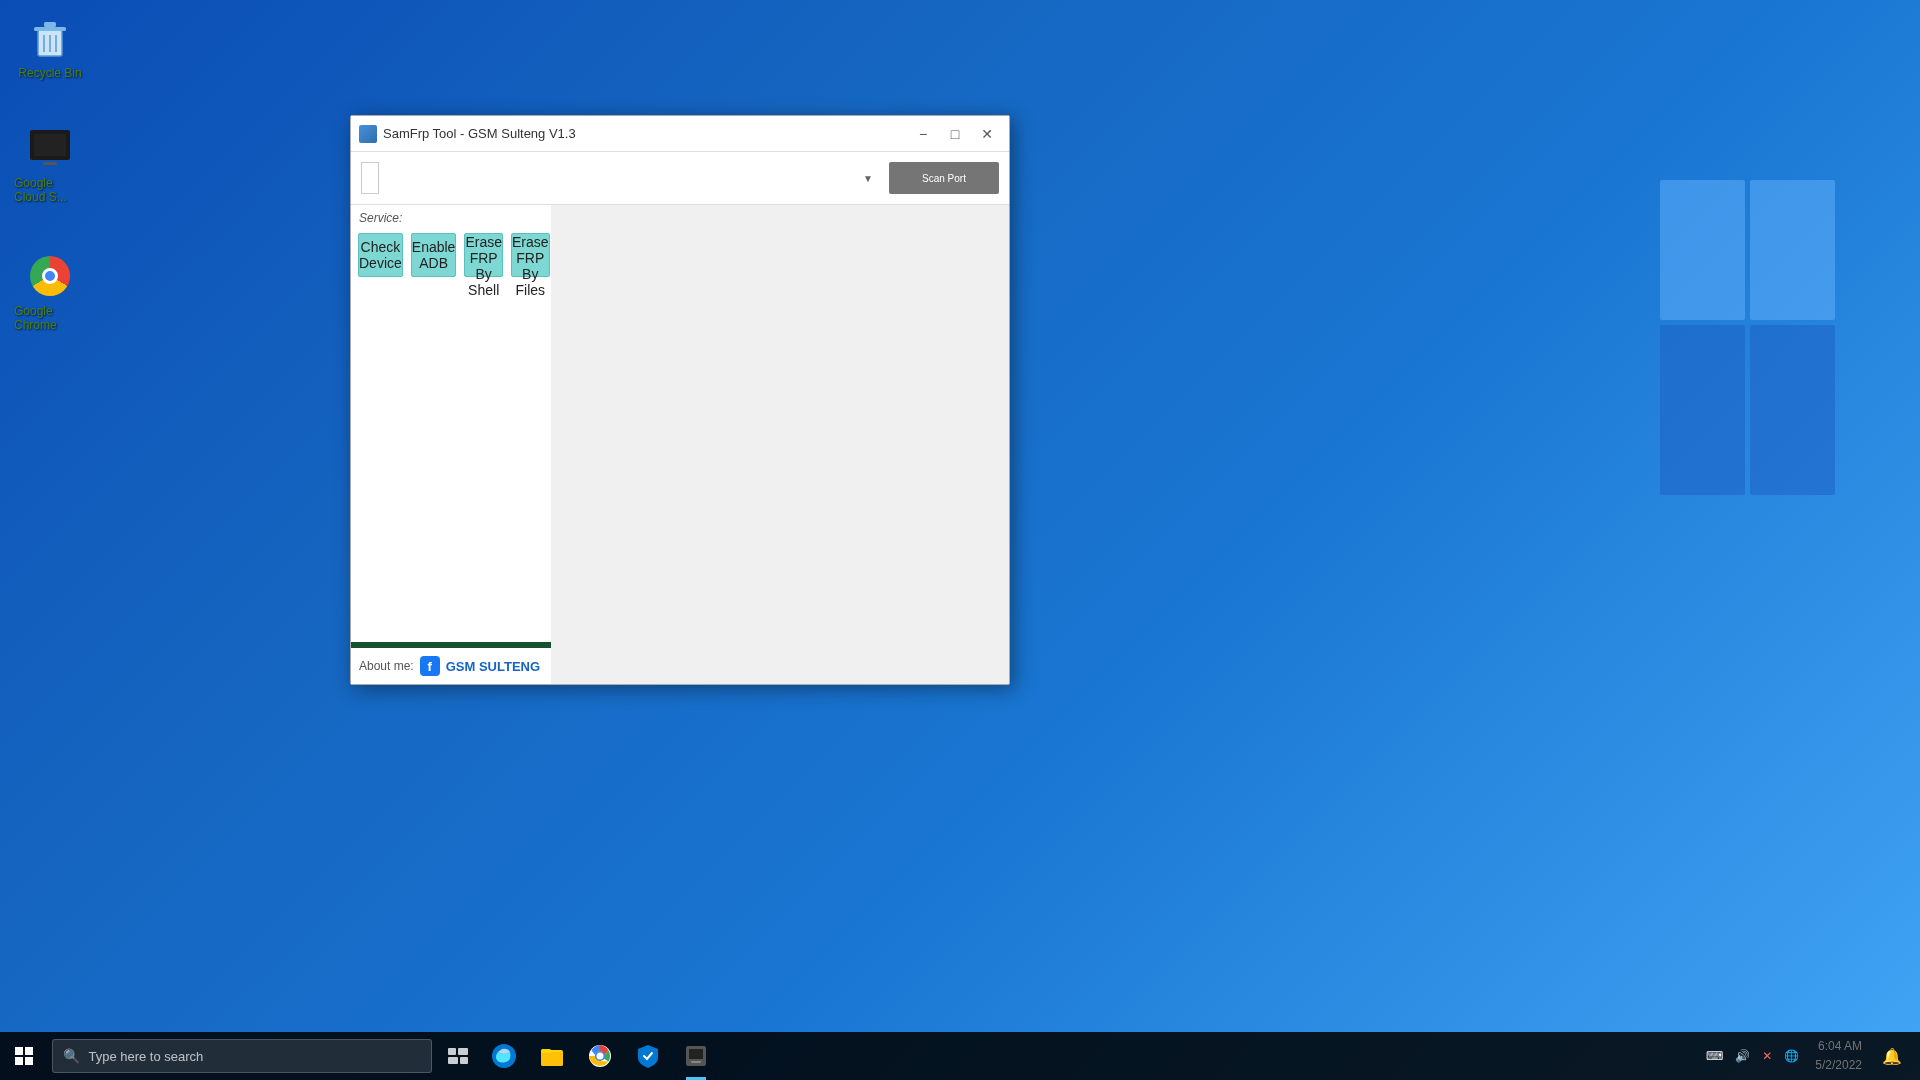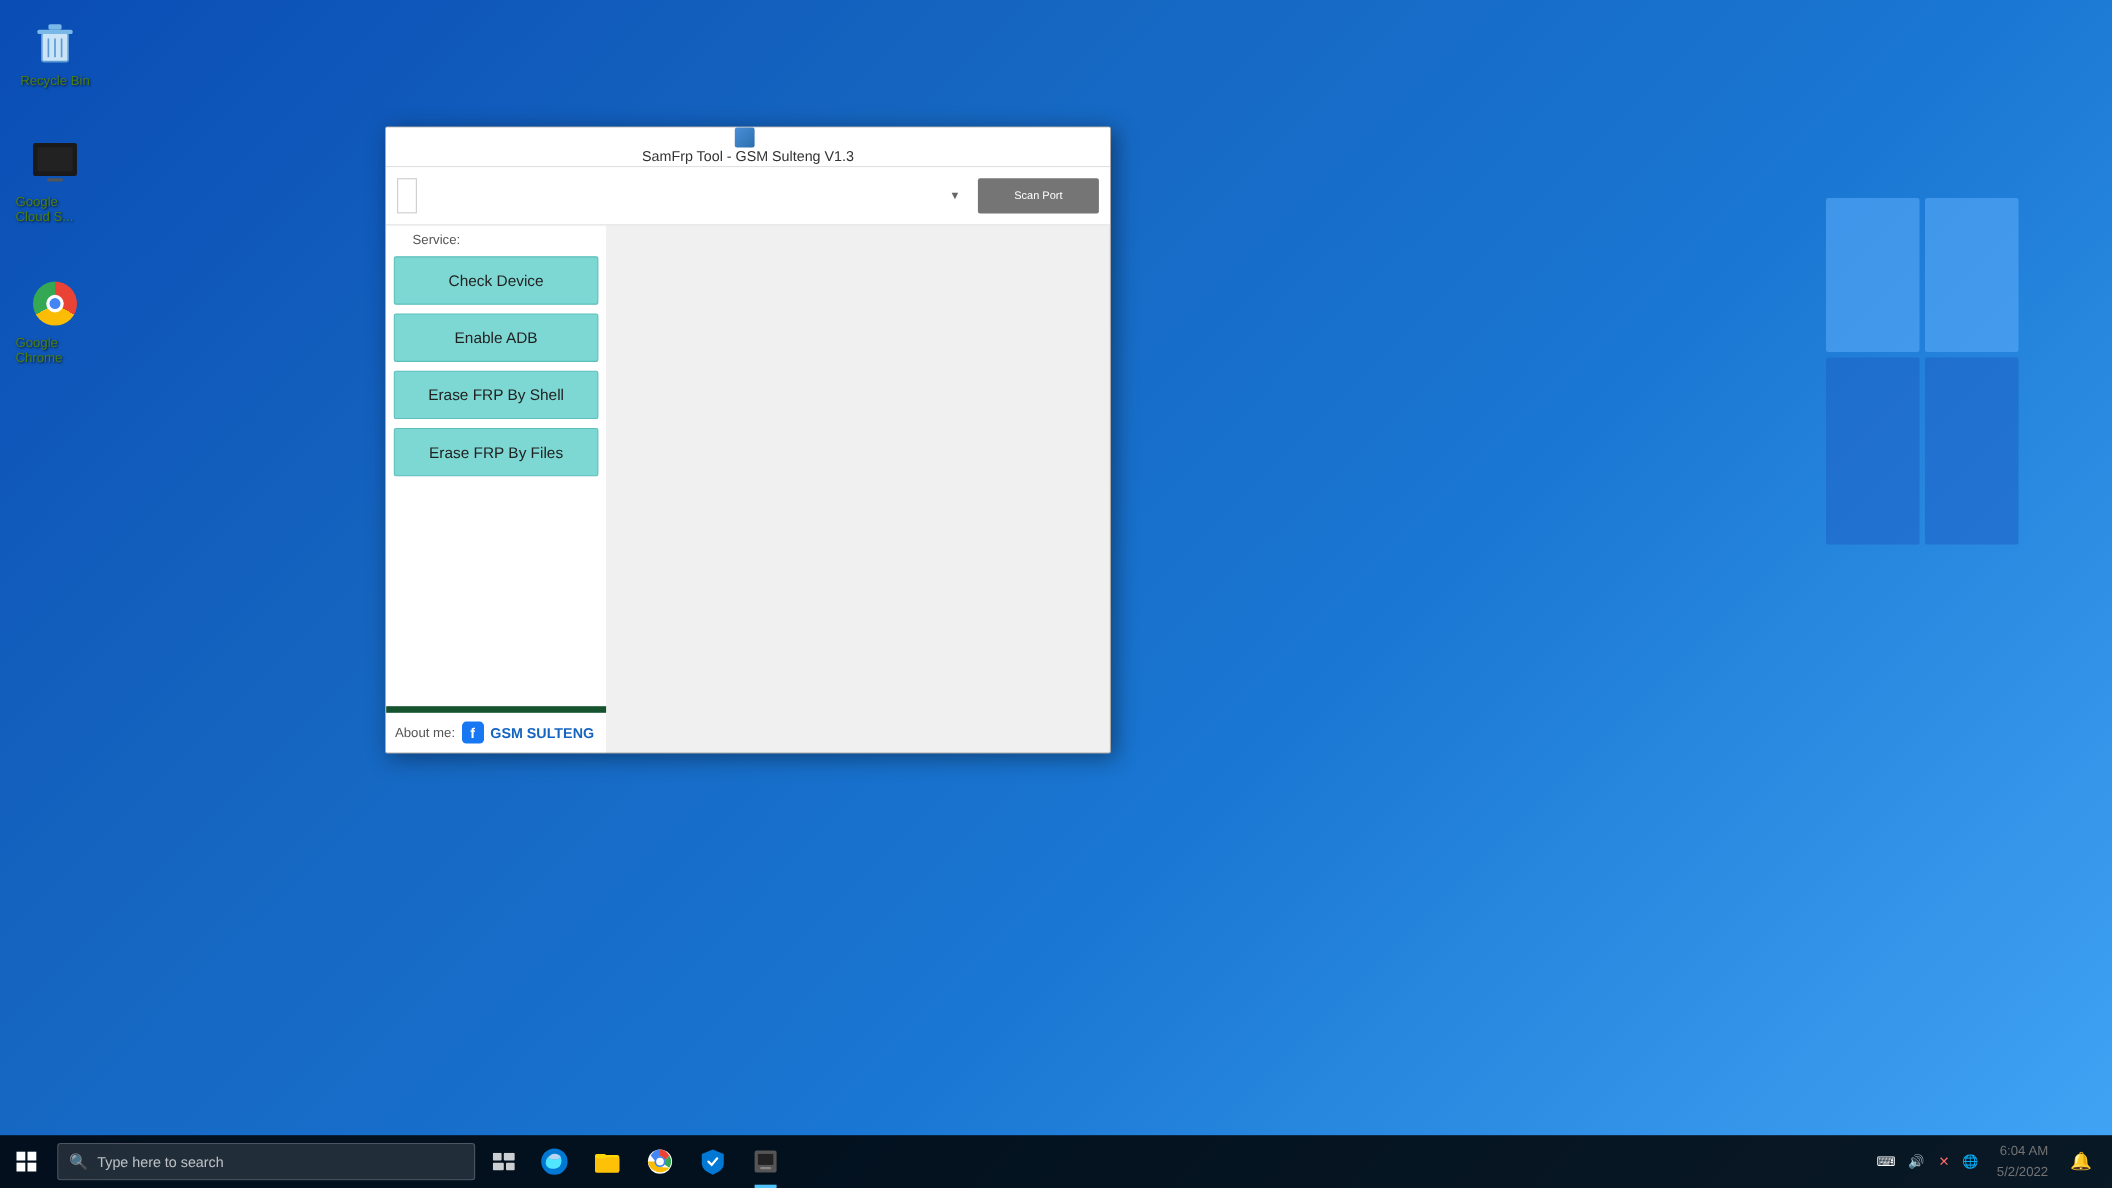--- a/index.html
+++ b/index.html
@@ -59,21 +59,20 @@
     }
 
     .title-bar {
       background: white;
       height: 36px;
       display: flex;
       align-items: center;
       padding: 0 8px;
       border-bottom: 1px solid #ddd;
       flex-shrink: 0;
-      flex-direction: column;
     }
     .title-bar-icon {
       width: 18px;
       height: 18px;
       margin-right: 6px;
       background: #666;
       border-radius: 2px;
       flex-shrink: 0;
     }
     .title-bar-text {
@@ -178,26 +177,26 @@
     .service-panel {
       width: 200px;
       display: flex;
       flex-direction: column;
       background: white;
     }
     .service-label {
       font-size: 12px;
       color: #555;
       padding: 6px 8px 2px 8px;
-      margin-left: 16px;
+      font-style: italic;
     }
     .service-buttons {
       padding: 6px 7px;
       display: flex;
-      flex-direction: column;
+      flex-direction: row;
       gap: 8px;
     }
     .service-btn {
       width: 100%;
       height: 44px;
       background: #7dd8d4;
       border: 1px solid #5bbfbb;
       color: #222;
       font-size: 14px;
       cursor: pointer;

